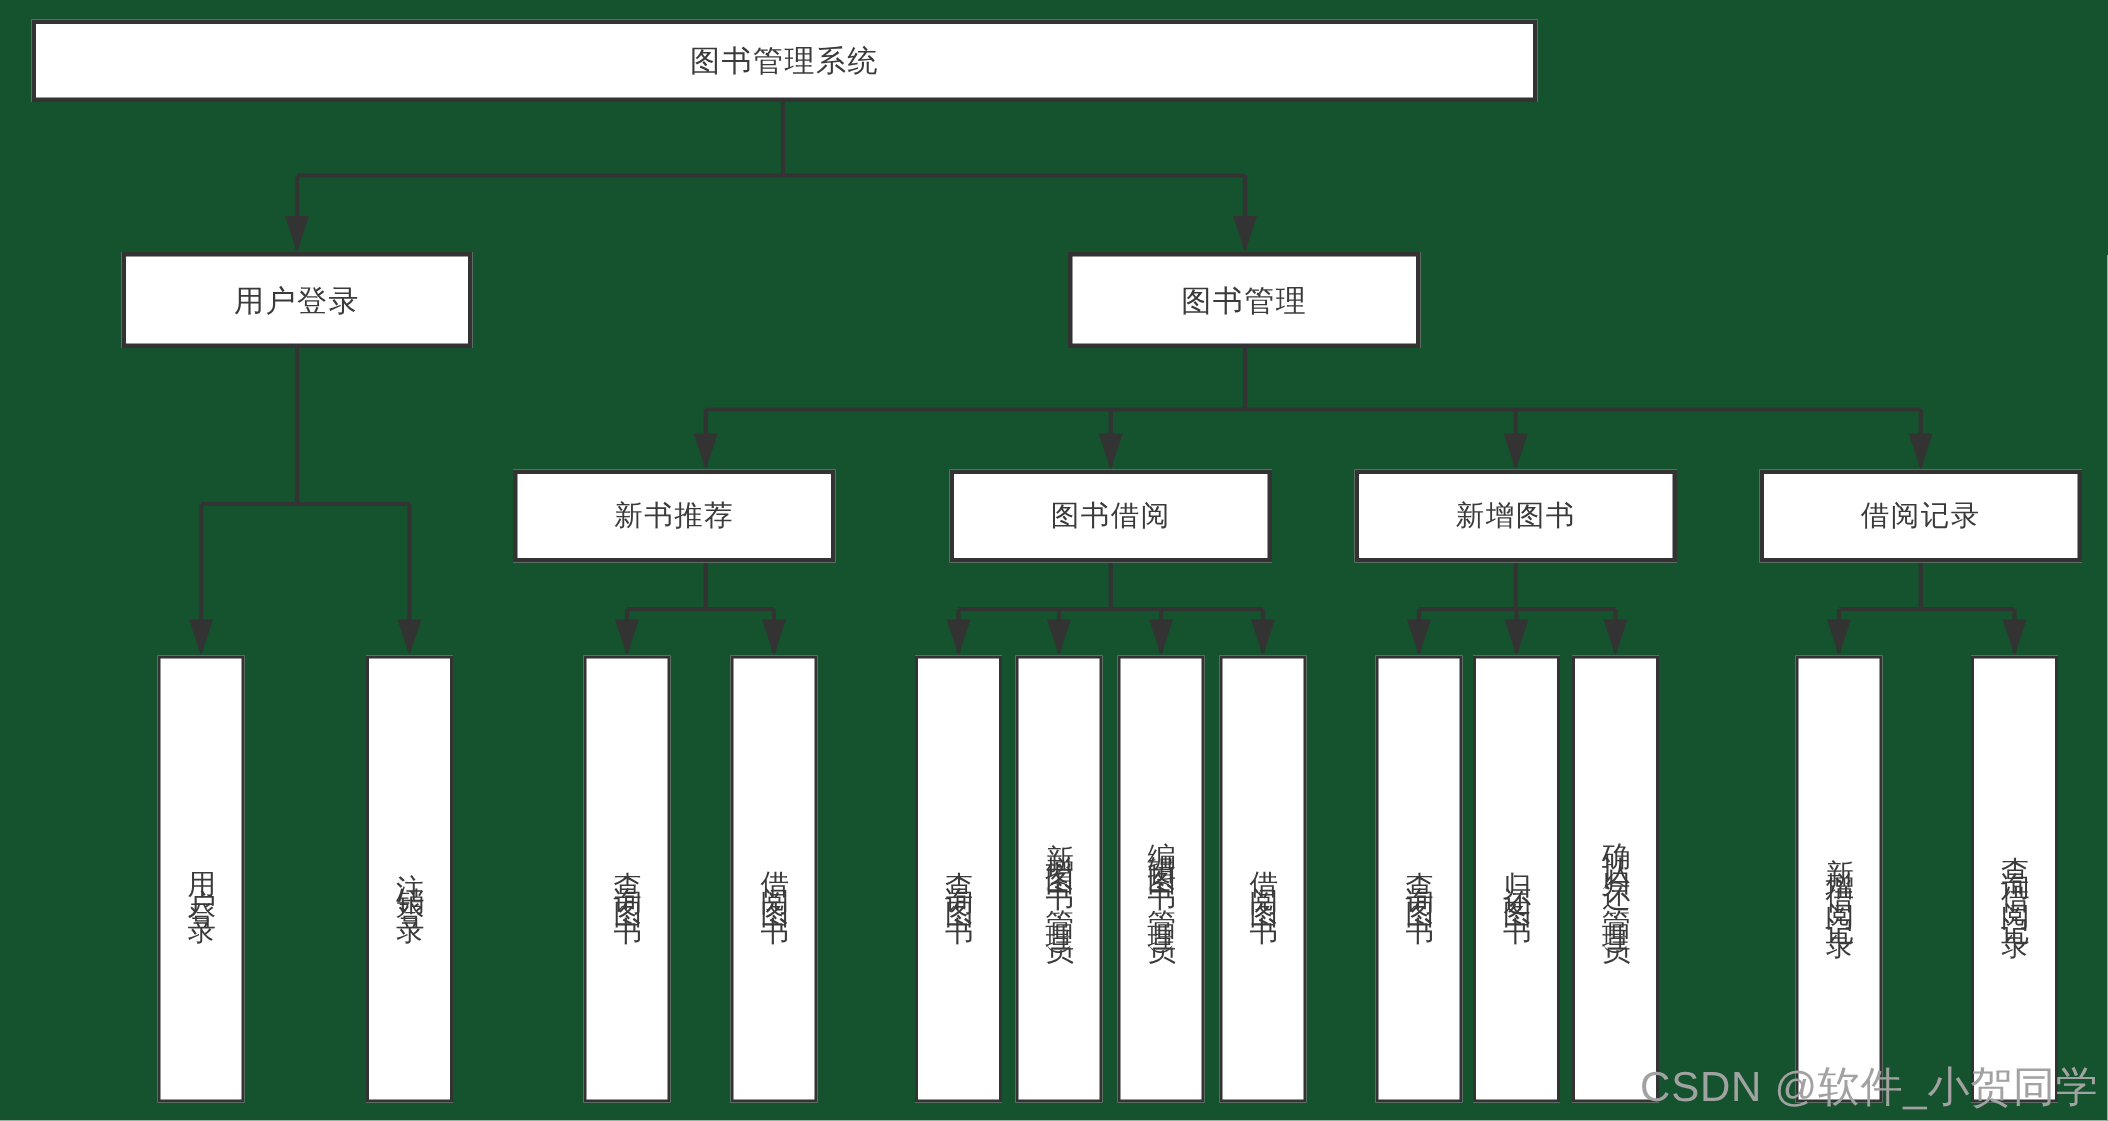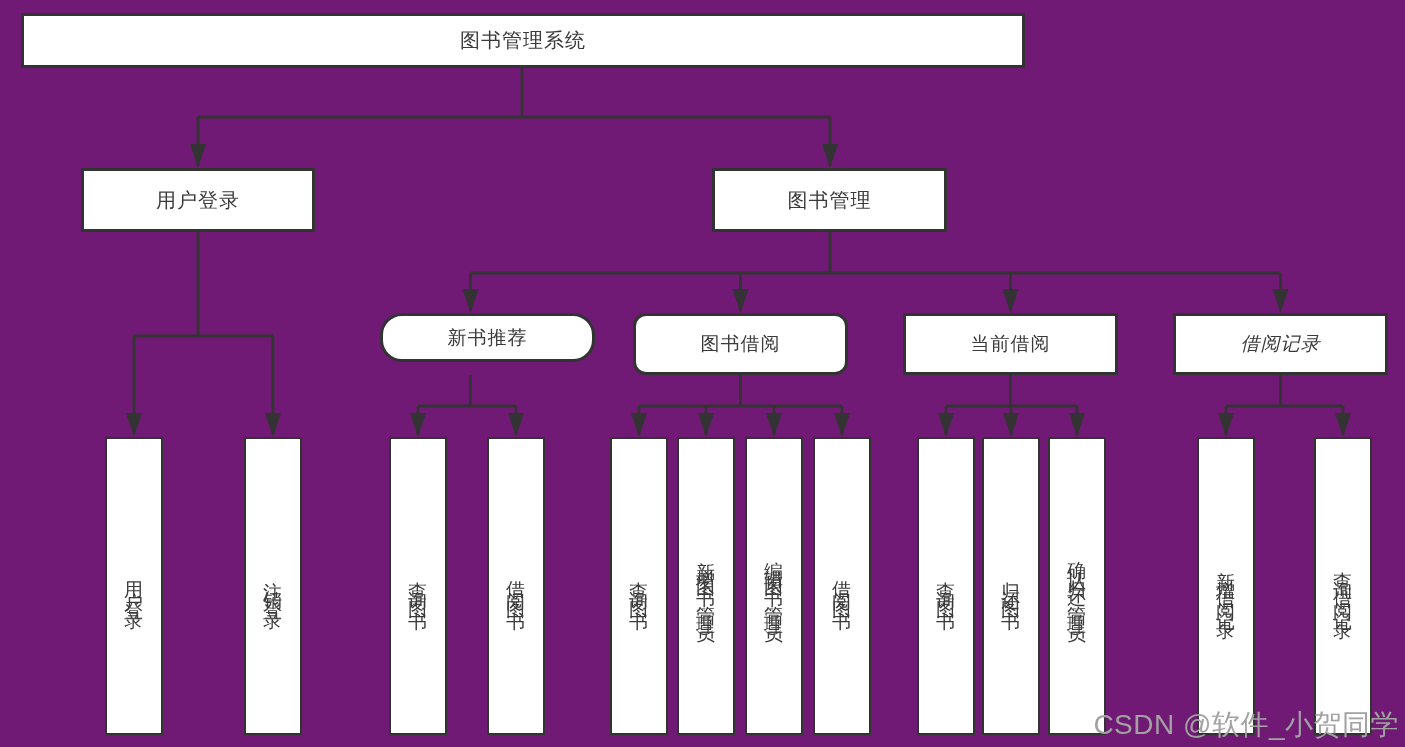--- a/index.html
+++ b/index.html
@@ -6,21 +6,21 @@
     --line-color:#333333;
     --text-color:#3a3a3a;
     --box-bg:#ffffff;
     --watermark-color:#a2a2a2;
   }
   html,body{margin:0;padding:0;background:#ffffff;}
   body{font-family:"Liberation Sans","DejaVu Sans",sans-serif;}
   .canvas{
     position:relative;
     width:1405px;height:747px;
-    background:#701a75;
+    background:#14532d;
     overflow:hidden;
   }
   .connectors{
     position:absolute;left:0;top:0;width:1405px;height:747px;
     z-index:1;pointer-events:none;
   }
   .connectors path{
     fill:none;
     stroke:var(--line-color);
     stroke-width:2.8;
@@ -103,24 +103,24 @@
     <path d="M1280.5 375 V406 M1226 406 H1343 M1226 406 V435 M1343 406 V435"></path>
     <polygon points="1218,413 1234,413 1226,437"></polygon>
     <polygon points="1335,413 1351,413 1343,437"></polygon>
   </svg>
 
   <div class="hbox" style="left:21px;top:13px;width:1004px;height:55px;">图书管理系统</div>
 
   <div class="hbox" style="left:81px;top:168px;width:234px;height:64px;">用户登录</div>
   <div class="hbox" style="left:712px;top:168px;width:235px;height:64px;text-align:right;">图书管理</div>
 
-  <div class="hbox" style="left:380px;top:313px;width:215px;height:49px;font-size:19px;border-radius:22px;">新书推荐</div>
-  <div class="hbox" style="left:633px;top:313px;width:215px;height:62px;font-size:19px;border-radius:13px;">图书借阅</div>
-  <div class="hbox" style="left:903px;top:313px;width:215px;height:62px;font-size:19px;">当前借阅</div>
-  <div class="hbox" style="left:1173px;top:313px;width:215px;height:62px;font-size:19px;font-style:italic;">借阅记录</div>
+  <div class="hbox" style="left:342px;top:313px;width:215px;height:62px;font-size:19px;">新书推荐</div>
+  <div class="hbox" style="left:633px;top:313px;width:215px;height:62px;font-size:19px;">图书借阅</div>
+  <div class="hbox" style="left:903px;top:313px;width:215px;height:62px;font-size:19px;">新增图书</div>
+  <div class="hbox" style="left:1173px;top:313px;width:215px;height:62px;font-size:19px;">借阅记录</div>
 
   <div class="leaf" style="left:105px;">用户登录</div>
   <div class="leaf" style="left:244px;">注销登录</div>
 
   <div class="leaf" style="left:389px;">查询图书</div>
   <div class="leaf" style="left:487px;">借阅图书</div>
 
   <div class="leaf" style="left:610px;">查询图书</div>
   <div class="leaf" style="left:677px;letter-spacing:9px;">新增图书（管理员）</div>
   <div class="leaf" style="left:745px;letter-spacing:9px;">编辑图书（管理员）</div>

